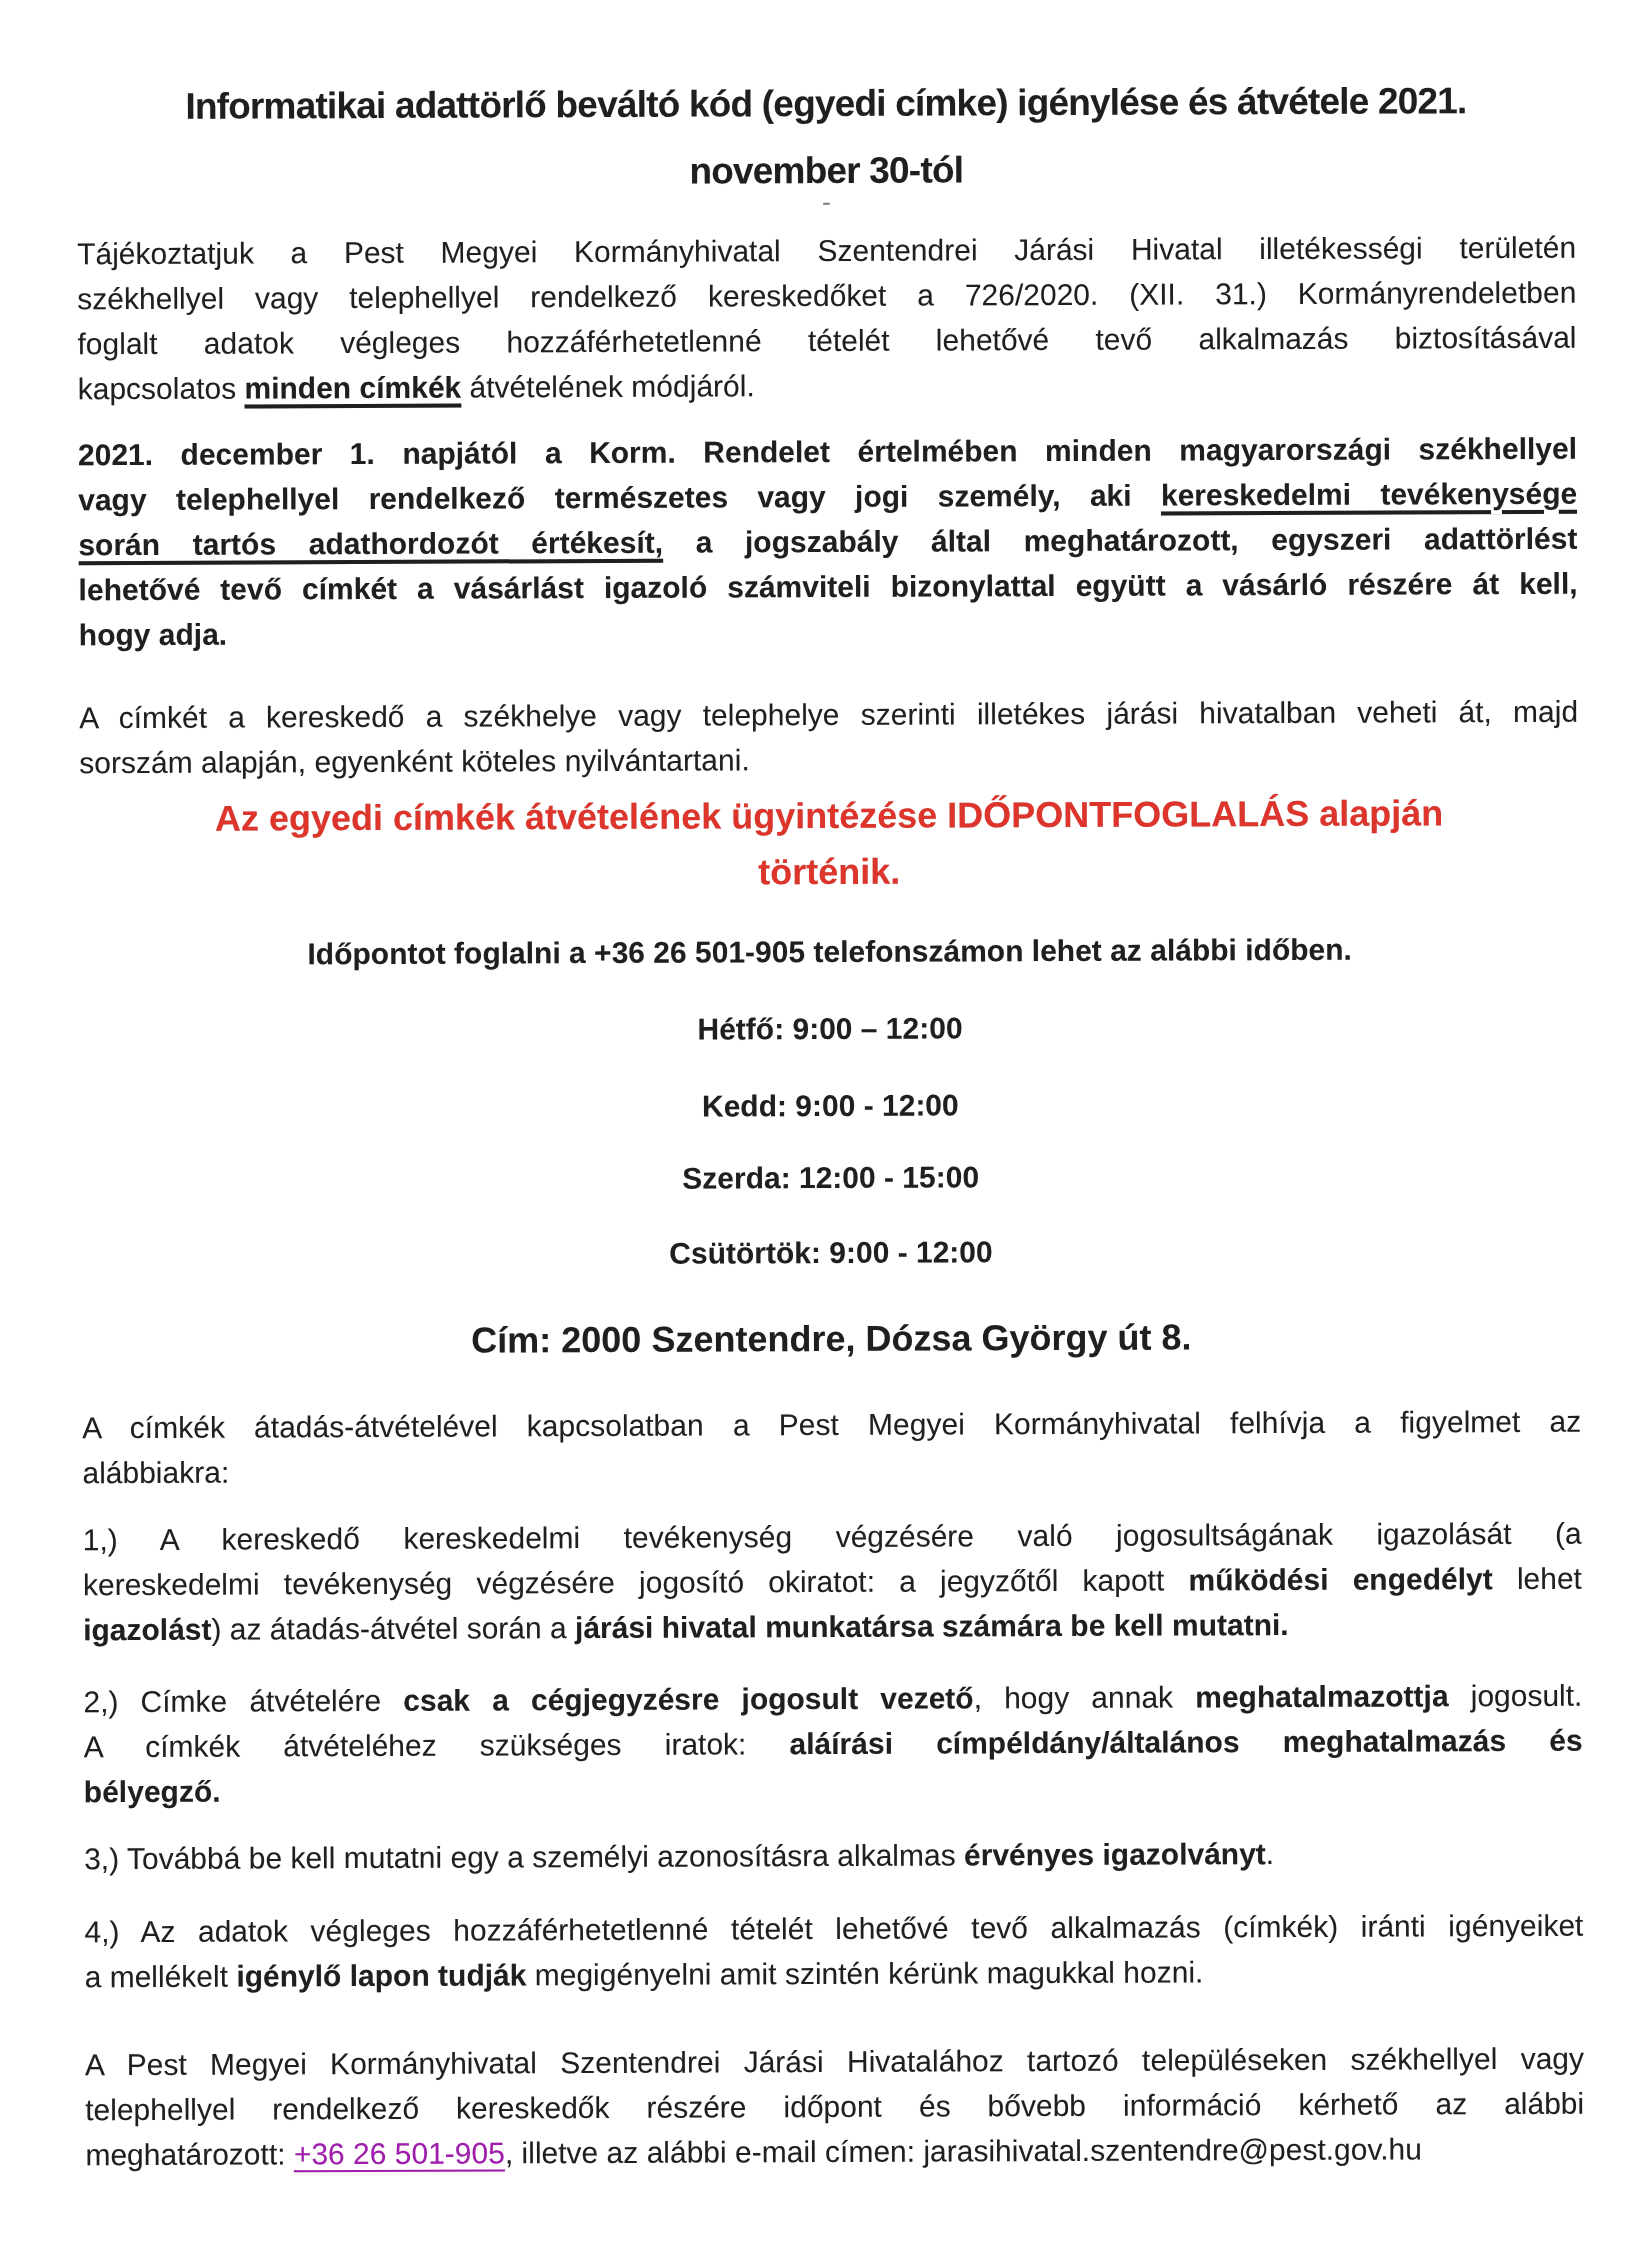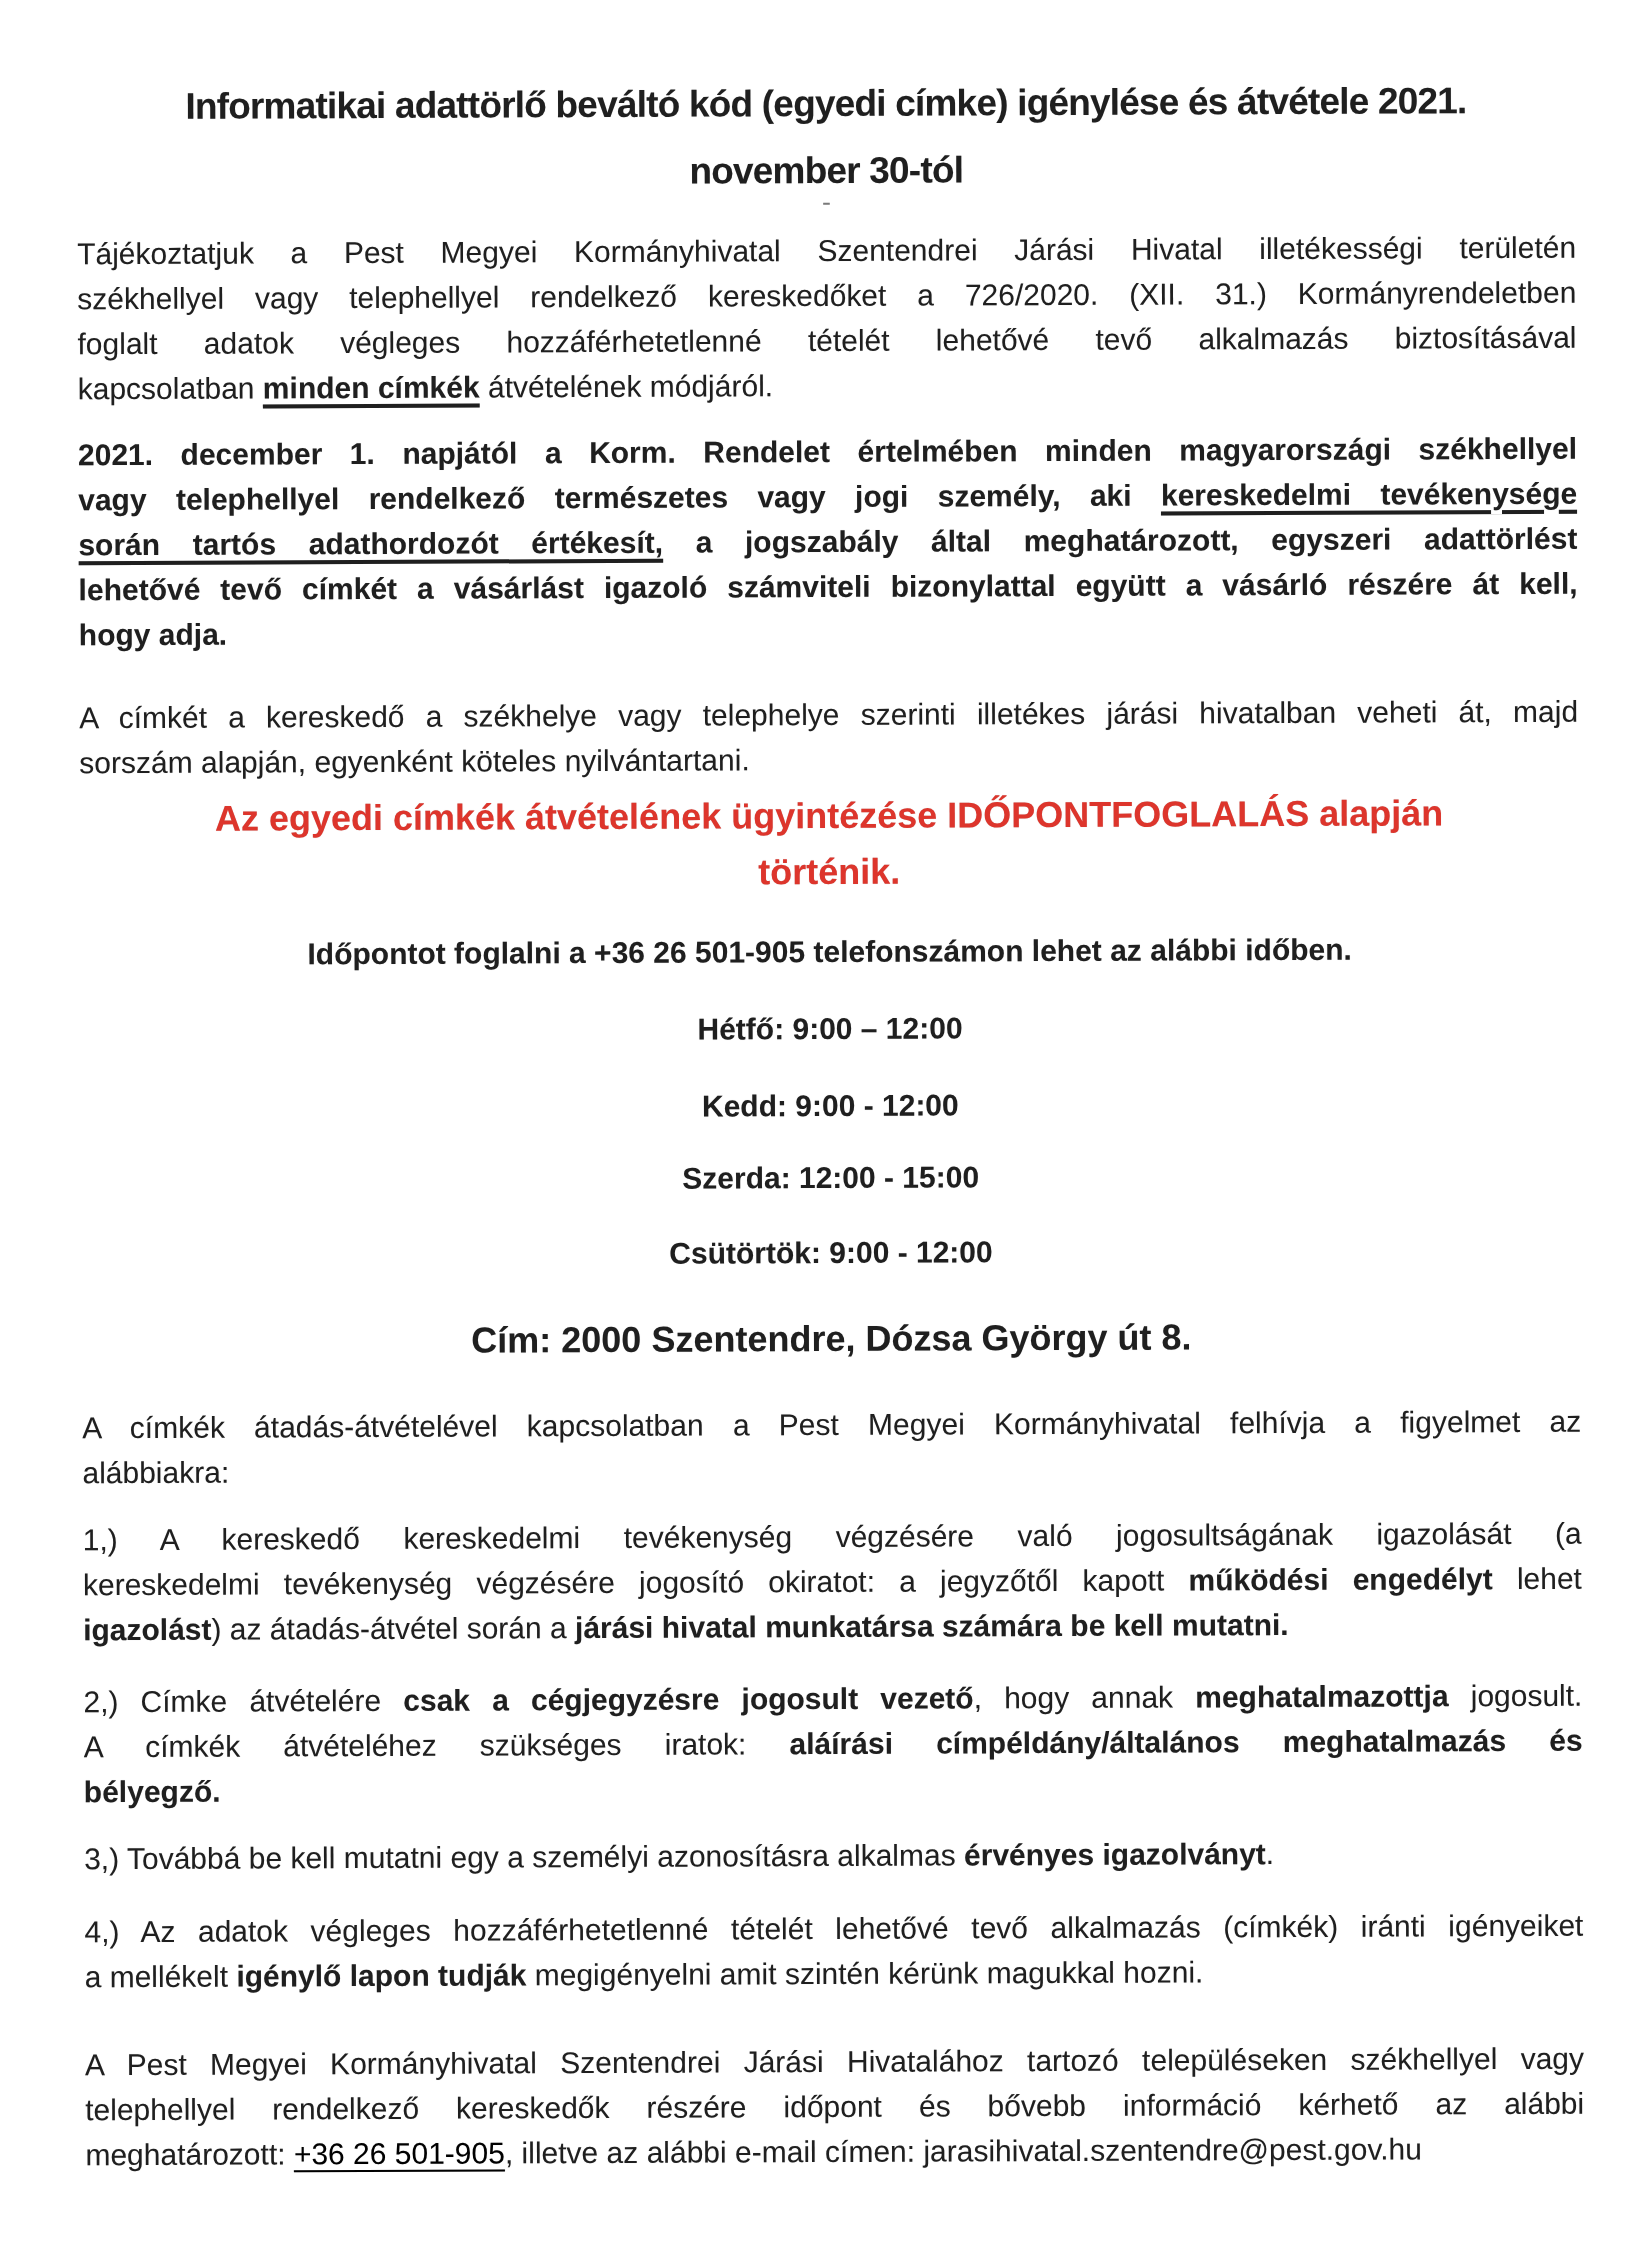--- a/index.html
+++ b/index.html
@@ -21,21 +21,21 @@
   .line{
     font-size:30px;line-height:45px;
     text-align:left;
     overflow:hidden;
     white-space:normal;
   }
   .stretch{text-align:justify;text-align-last:justify;}
   .bold-para .line{font-weight:700;}
   .b{font-weight:700;}
   .u{text-decoration:underline;text-decoration-thickness:4px;text-underline-offset:6.4px;}
-  .link{color:#000000;text-decoration:underline;text-decoration-thickness:2.4px;text-underline-offset:5.6px;}
+  .link{color:#a21caf;text-decoration:underline;text-decoration-thickness:2.4px;text-underline-offset:5.6px;}
   
   .doc-title{font-size:37px;font-weight:700;letter-spacing:-0.8px;text-align:center;}
   .doc-title .tline{line-height:67px;}
   .dash-artifact{height:19px;margin-top:-11px;text-align:center;color:#7a7a7a;font-size:27px;line-height:19px;font-weight:400;text-shadow:none;}
   .red-heading{color:#dd352c;font-size:36px;font-weight:700;text-align:center;}
   .red-heading .rline{line-height:56px;}
   .center-bold{font-size:30px;font-weight:700;text-align:center;line-height:45px;}
   .address-line{font-size:36px;font-weight:700;text-align:center;line-height:51px;}
 </style>
 </head>
@@ -47,21 +47,21 @@
     <div class="tline">Informatikai adattörlő beváltó kód (egyedi címke) igénylése és átvétele 2021.</div>
     <div class="tline">november 30-tól</div>
   </div>
 
   <div class="dash-artifact">-</div>
 
   <div style="margin-top:16px;">
     <div class="line stretch">Tájékoztatjuk a Pest Megyei Kormányhivatal Szentendrei Járási Hivatal illetékességi területén</div>
     <div class="line stretch">székhellyel vagy telephellyel rendelkező kereskedőket a 726/2020. (XII. 31.) Kormányrendeletben</div>
     <div class="line stretch">foglalt adatok végleges hozzáférhetetlenné tételét lehetővé tevő alkalmazás biztosításával</div>
-    <div class="line"><span>kapcsolatban </span><span class="b u">minden címkék</span><span> átvételének módjáról.</span></div>
+    <div class="line"><span>kapcsolatos </span><span class="b u">minden címkék</span><span> átvételének módjáról.</span></div>
   </div>
 
   <div class="bold-para" style="margin-top:20.7px;">
     <div class="line stretch">2021. december 1. napjától a Korm. Rendelet értelmében minden magyarországi székhellyel</div>
     <div class="line stretch"><span>vagy telephellyel rendelkező természetes vagy jogi személy, aki </span><span class="u">kereskedelmi tevékenysége</span></div>
     <div class="line stretch"><span class="u">során tartós adathordozót értékesít,</span><span> a jogszabály által meghatározott, egyszeri adattörlést</span></div>
     <div class="line stretch">lehetővé tevő címkét a vásárlást igazoló számviteli bizonylattal együtt a vásárló részére át kell,</div>
     <div class="line">hogy adja.</div>
   </div>
 

